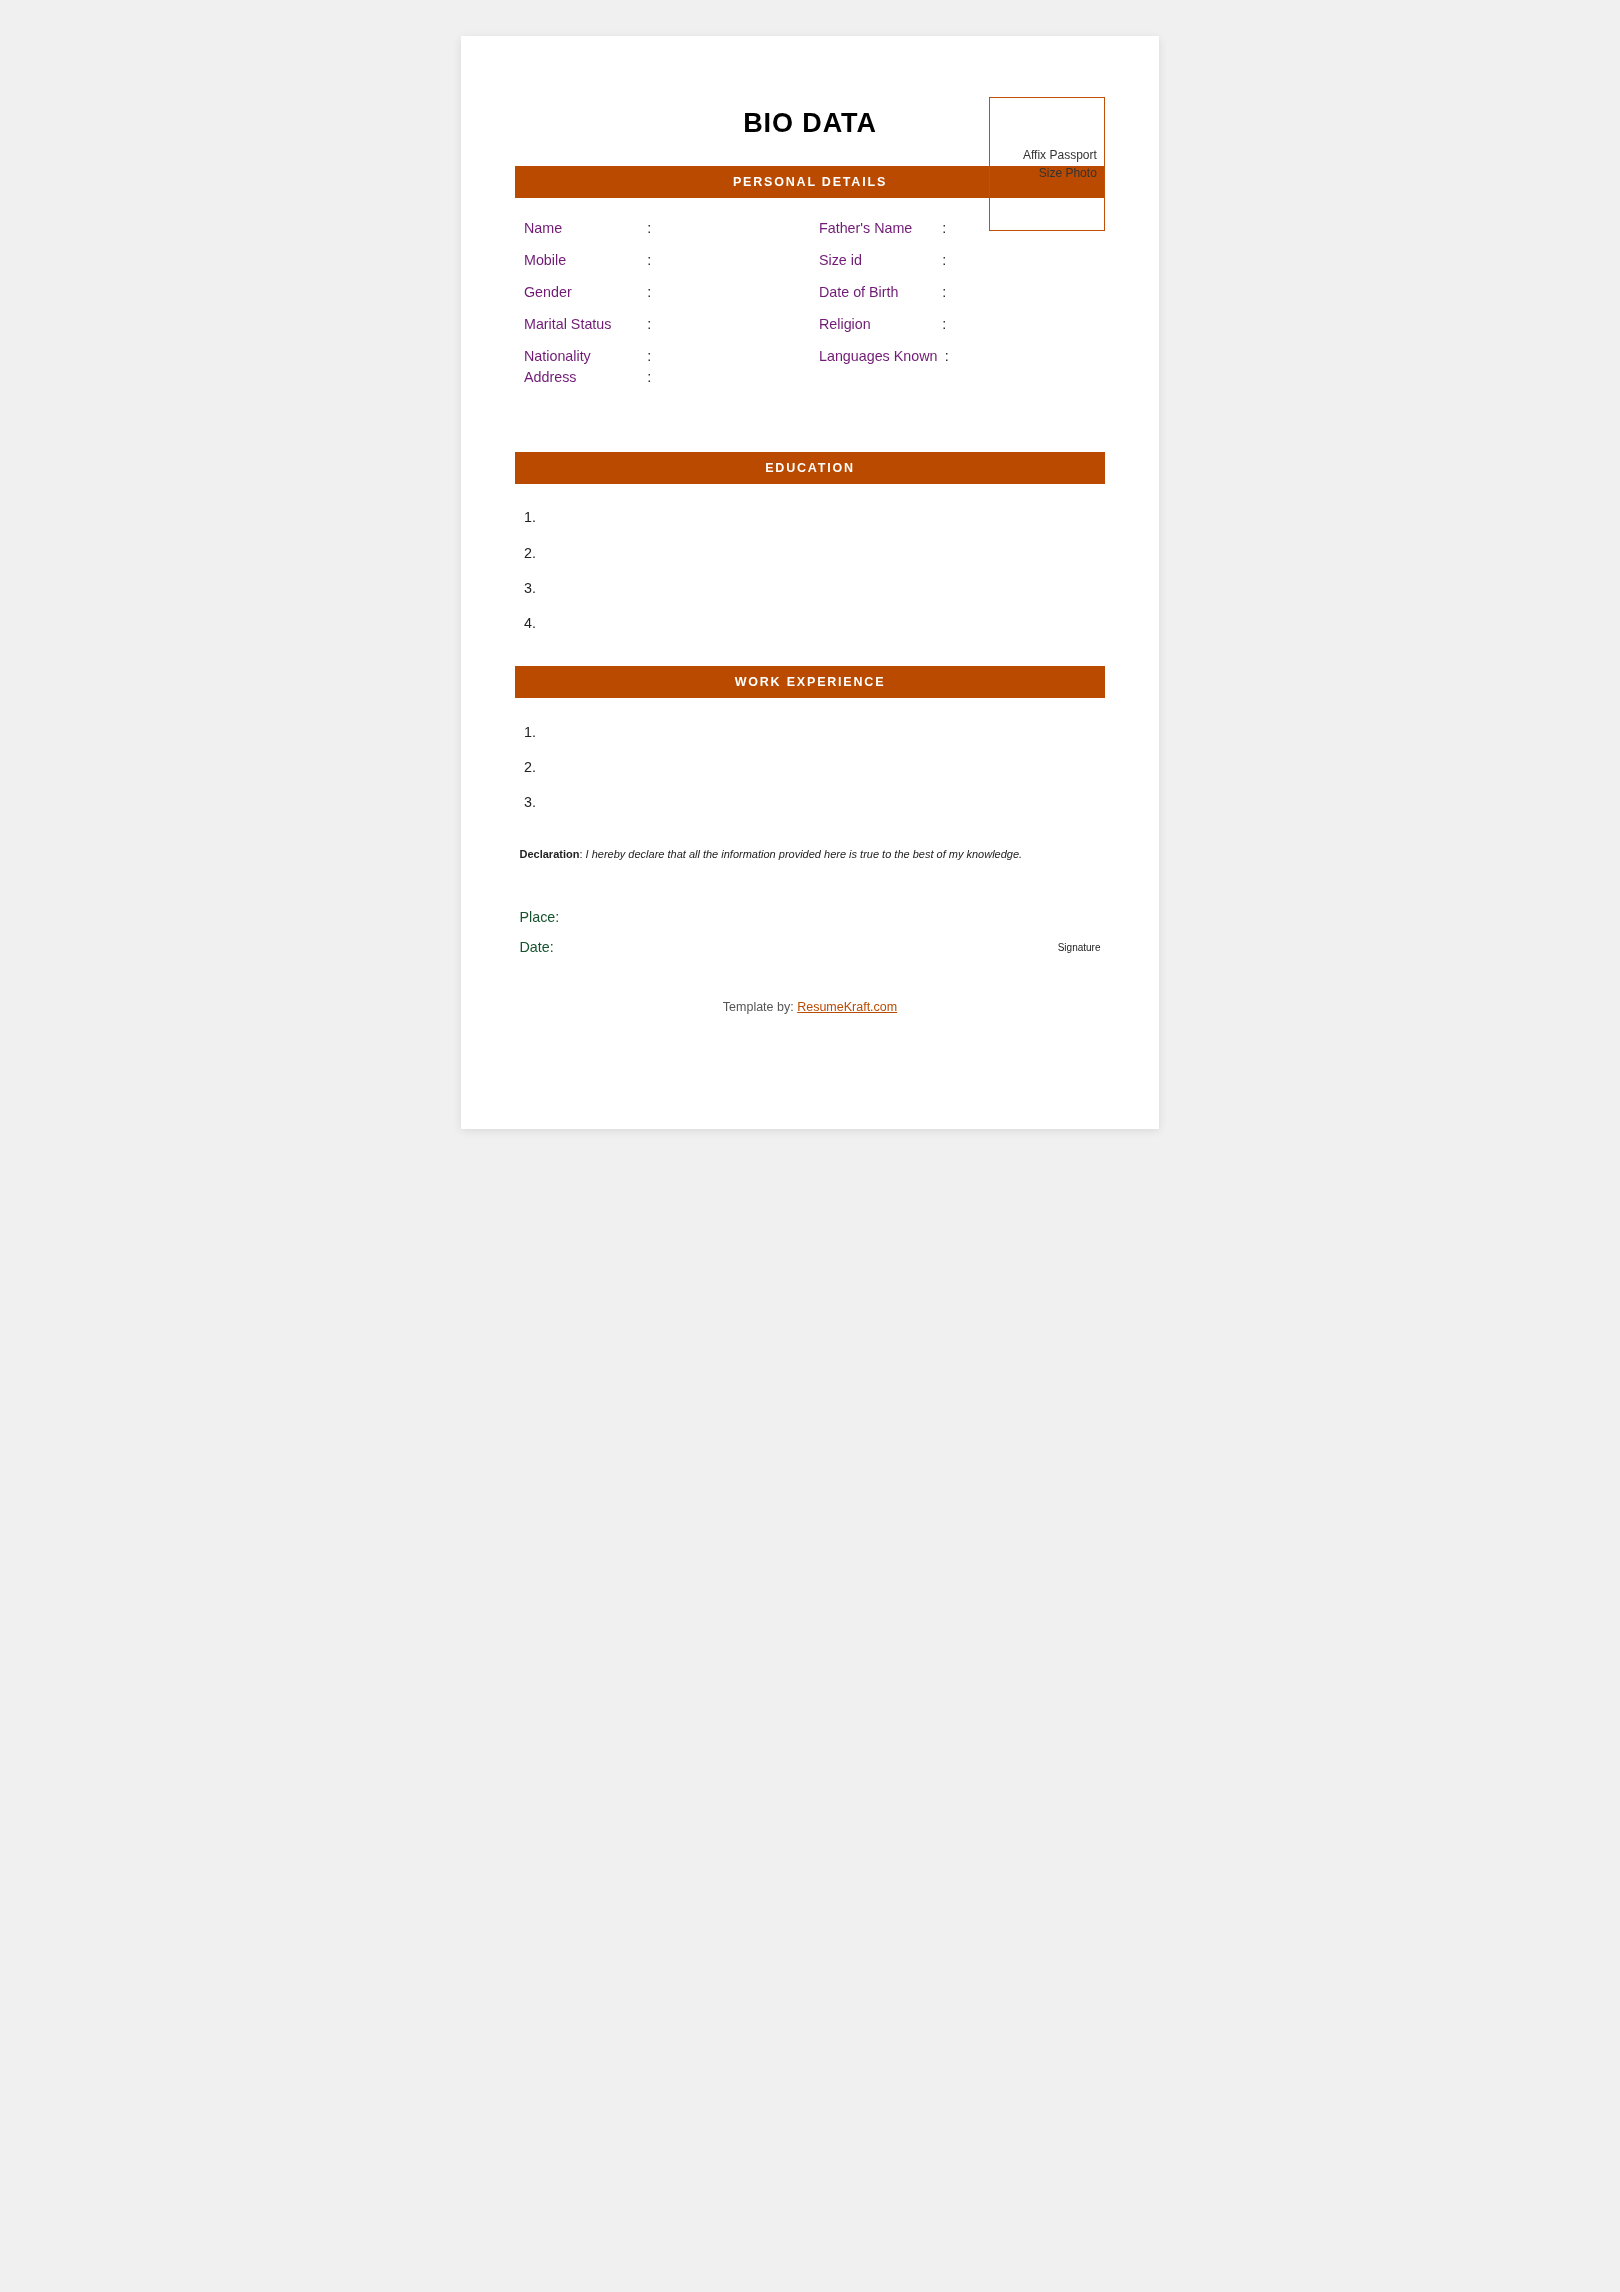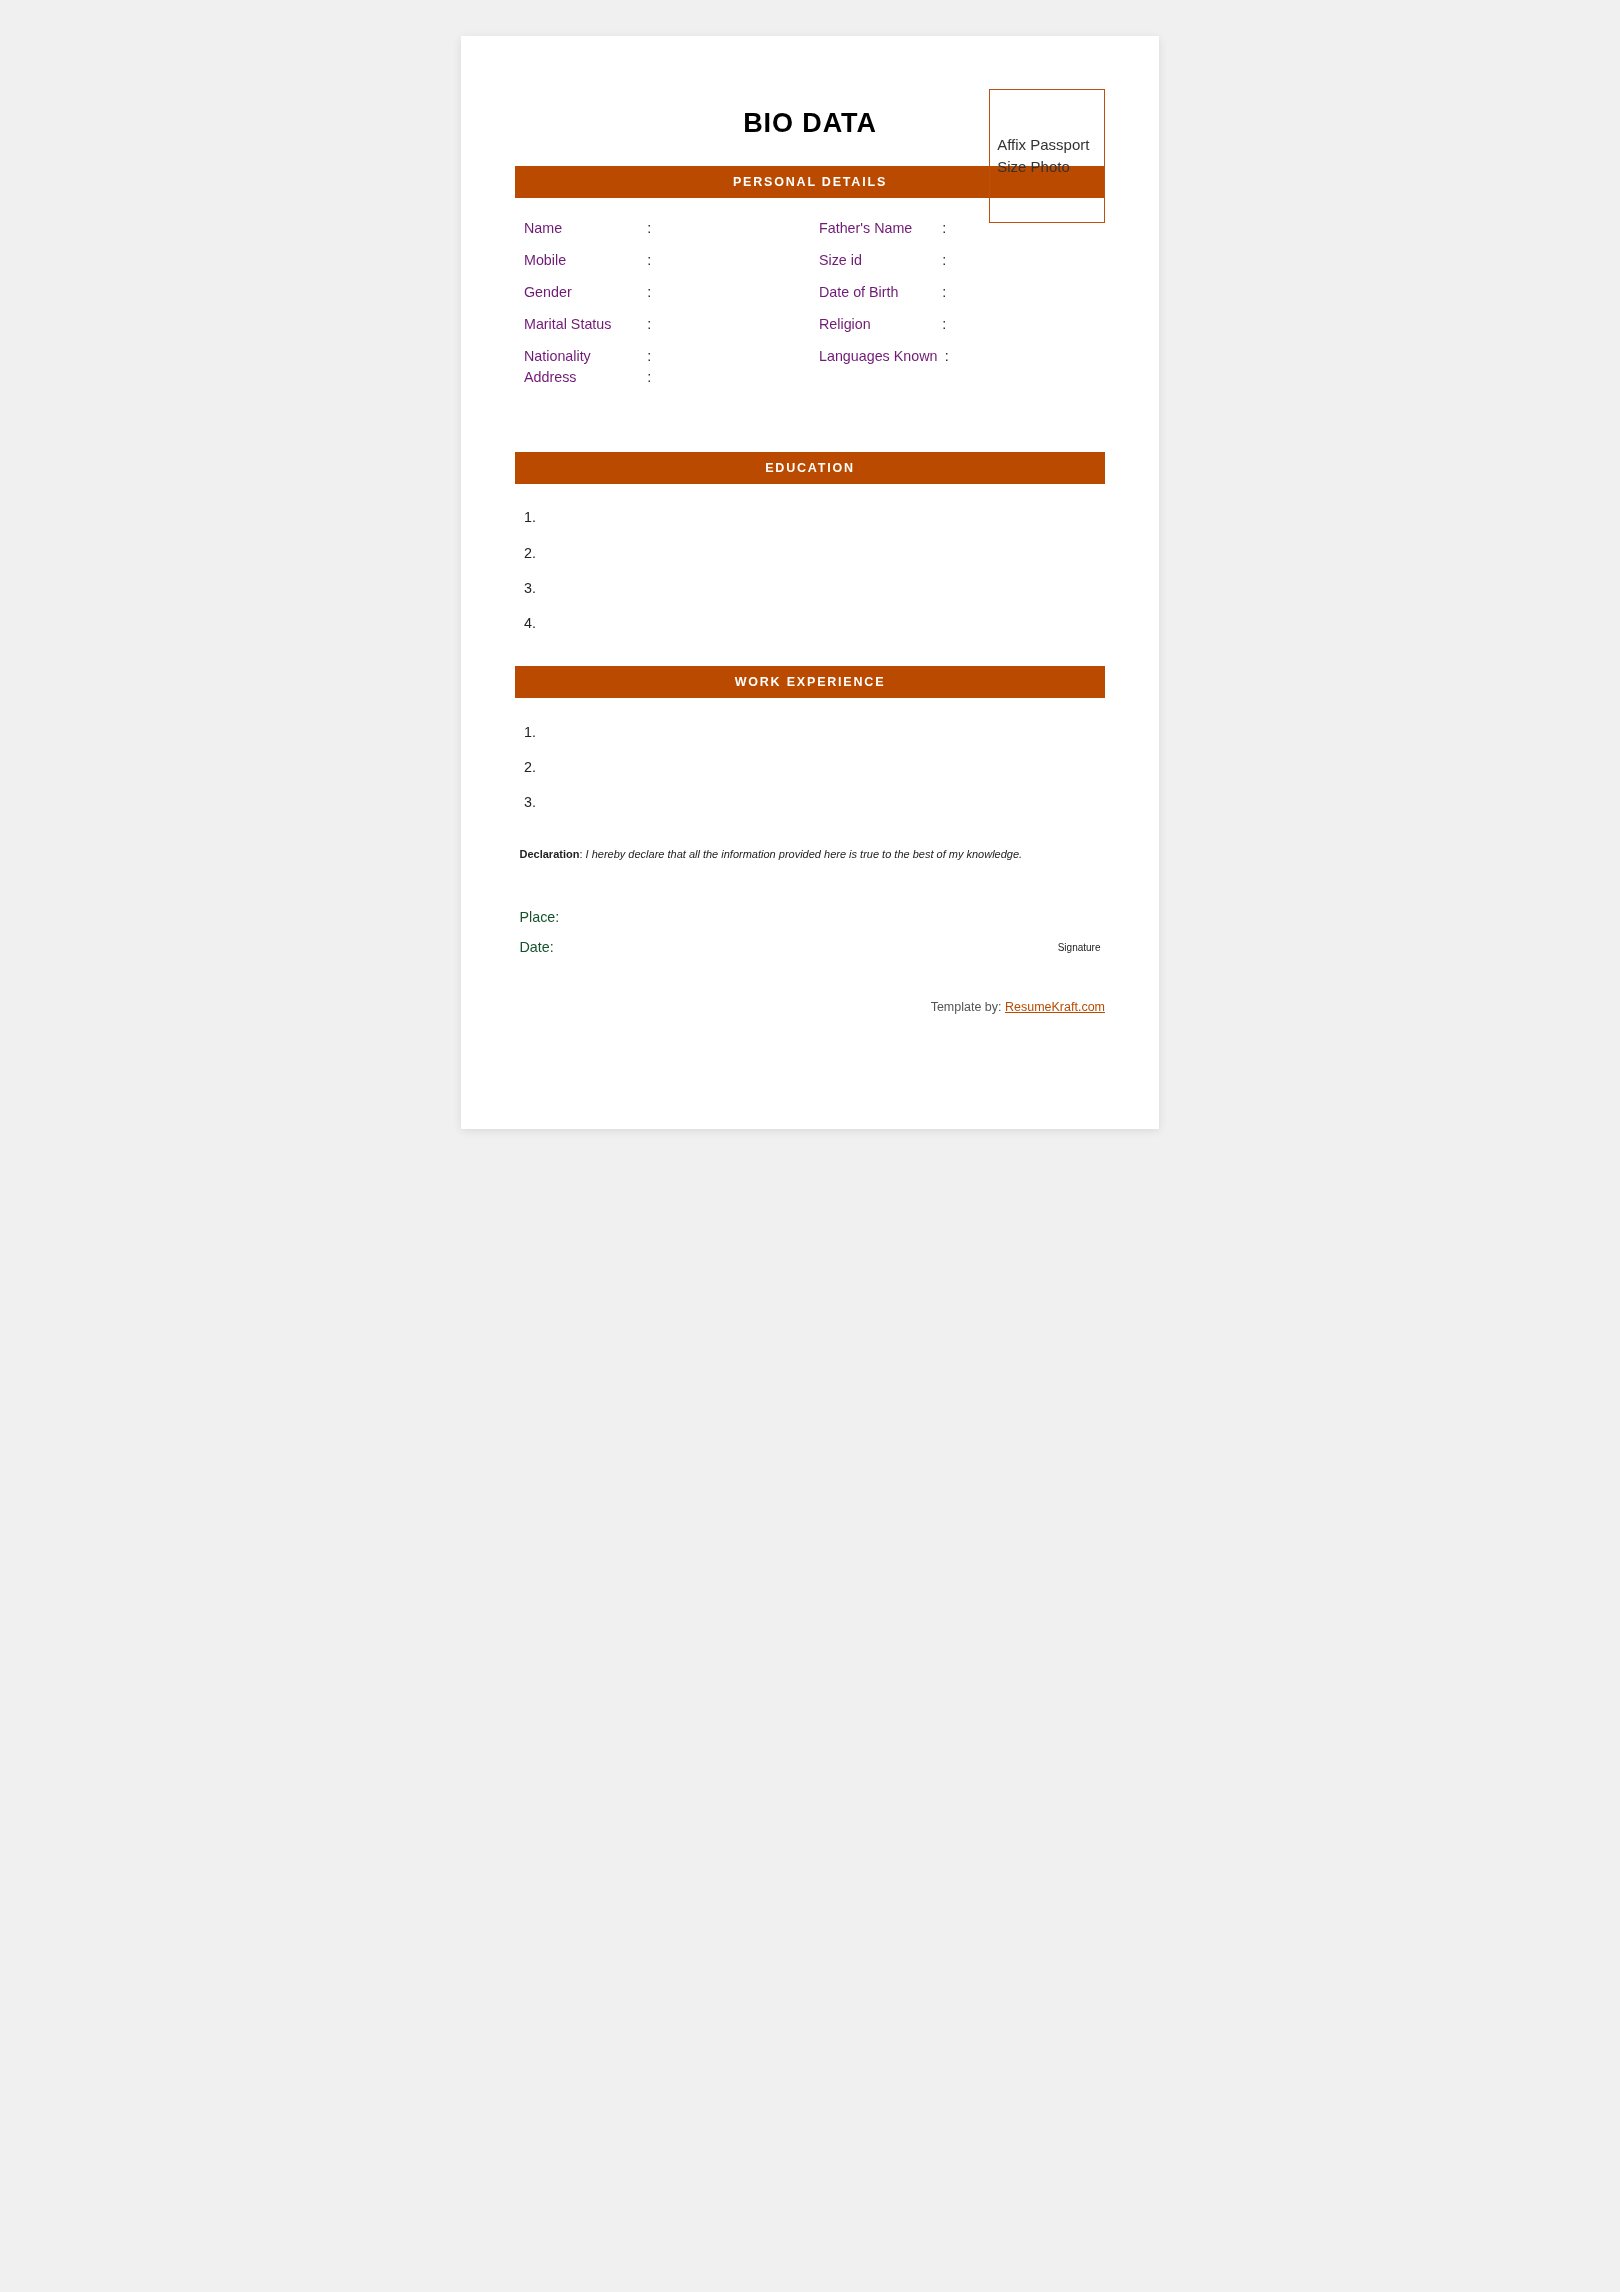--- a/index.html
+++ b/index.html
@@ -40,29 +40,29 @@
       font-size: 27px;
       font-weight: bold;
       letter-spacing: 0.9px;
       flex: 1;
       padding-top: 27px;
     }
 
     .photo-box {
       position: absolute;
       right: 0;
-      top: 8px;
+      top: 16px;
       width: 116px;
       height: 134px;
       border: 1.8px solid #c04f0a;
       display: flex;
       align-items: center;
       justify-content: center;
-      text-align: left;
-      font-size: 15px;
+      text-align: right;
+      font-size: 12px;
       color: #333;
       line-height: 1.5;
       padding: 7.2px;
     }
 
     .section-header {
       background-color: #b94a00;
       color: #ffffff;
       text-align: center;
       font-size: 12.5px;
@@ -170,21 +170,21 @@
       font-size: 14.3px;
       color: #14532d;
     }
 
     .signature-label {
       font-size: 10px;
       color: #222;
     }
 
     .footer {
-      text-align: right;
+      text-align: center;
       margin-top: 45px;
       font-size: 12.5px;
       color: #555;
     }
 
     .footer a {
       color: #b94a00;
       text-decoration: underline;
     }
 

